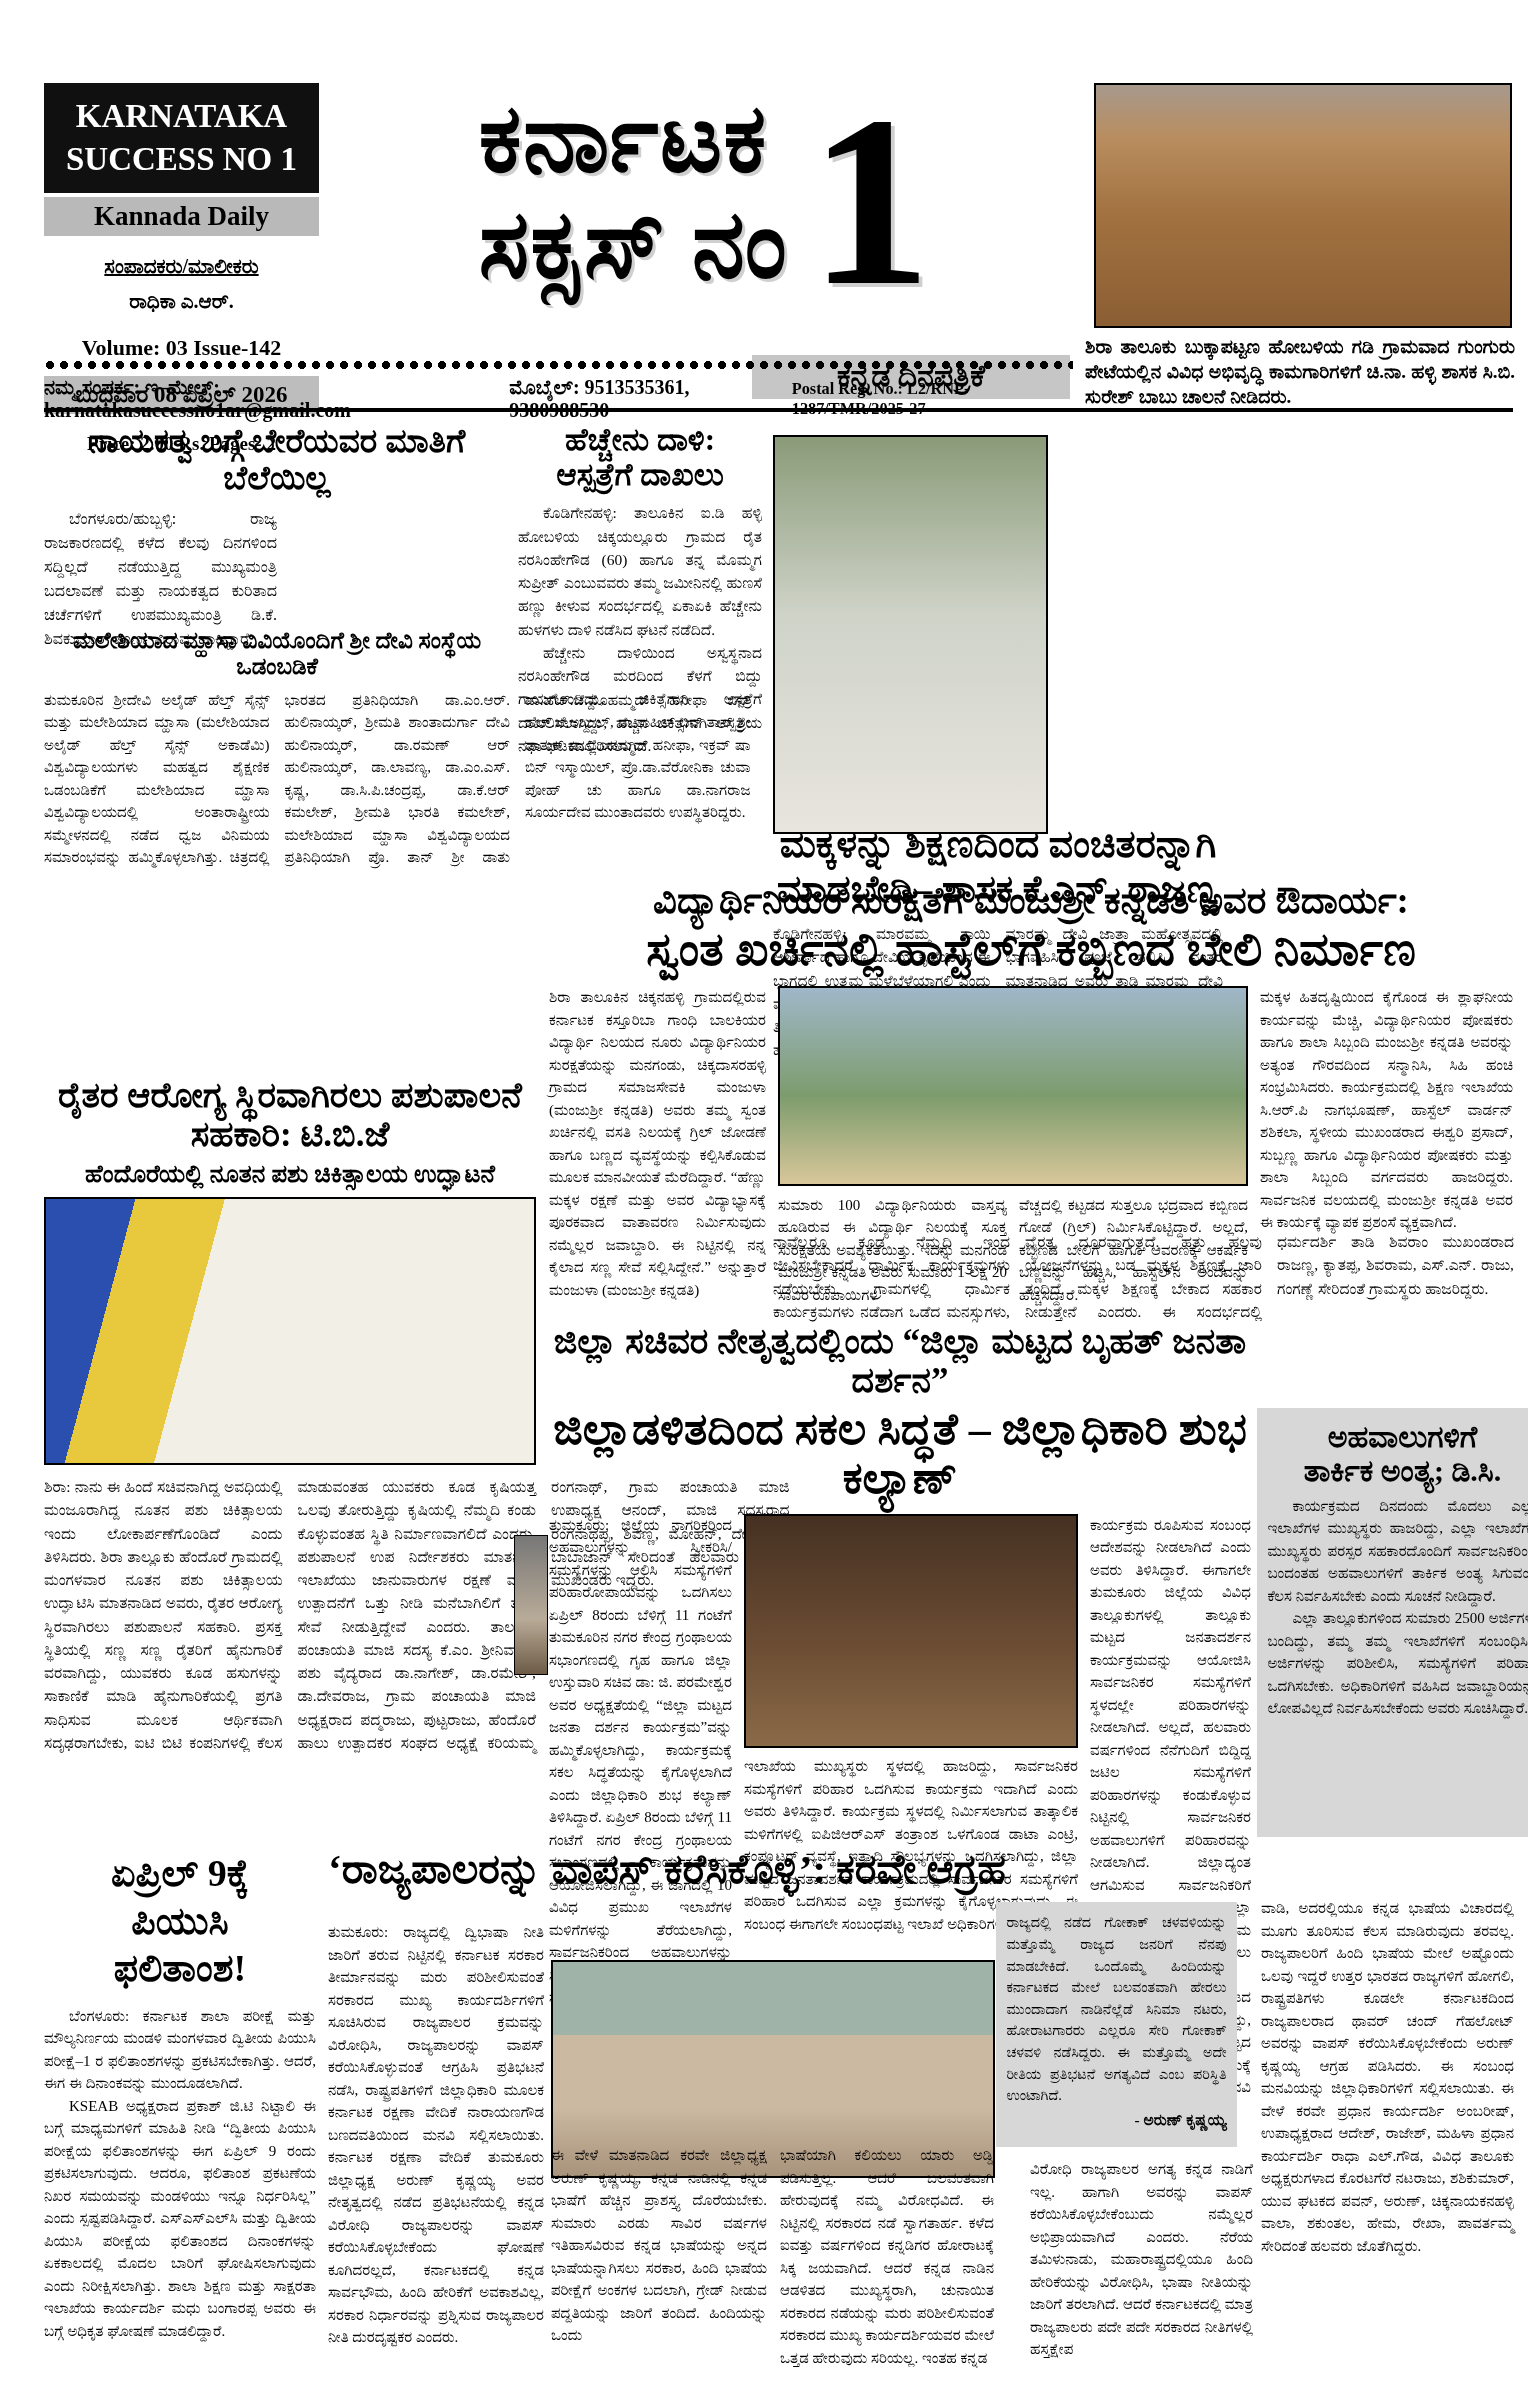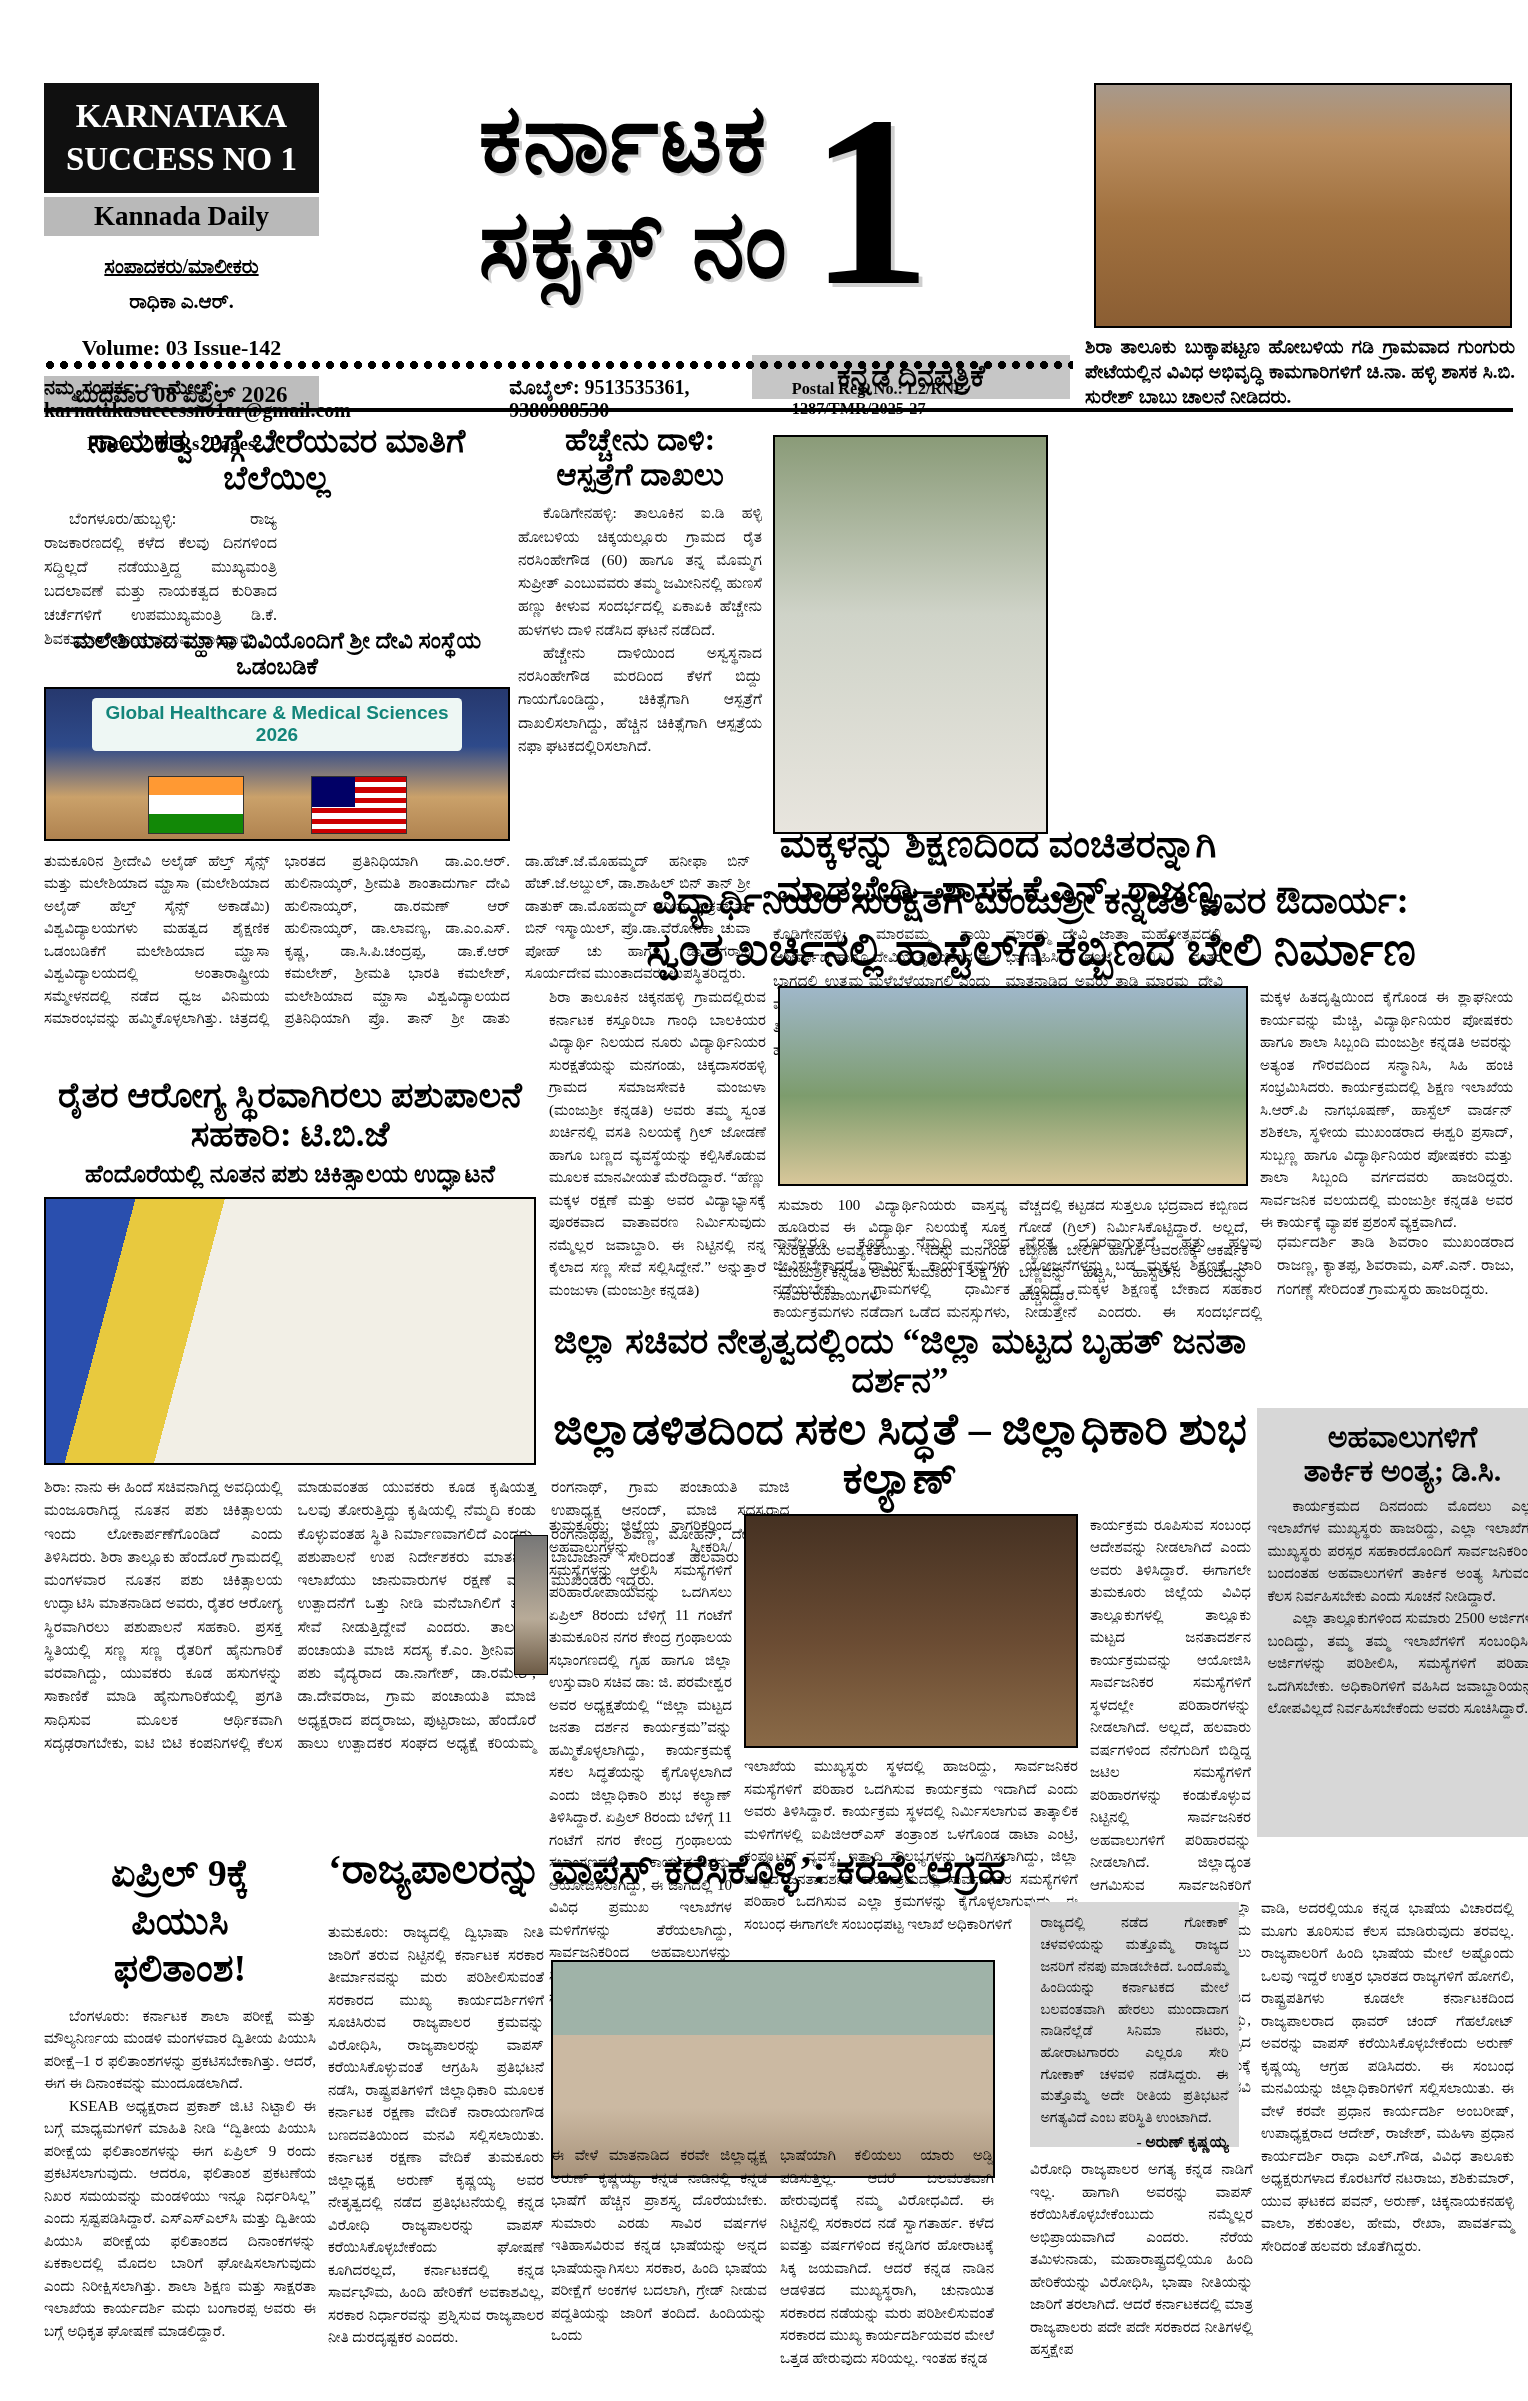--- a/index.html
+++ b/index.html
@@ -128,29 +128,20 @@
 
   <article class="abs" style="left:773px; top:423px; width:741px;">
     <div class="abs ph f-rajanna" style="right:0; top:12px; width:275px; height:399px;"></div>
     <h1 class="hl" style="font-size:38px; width:450px; line-height:1.18;">ಮಕ್ಕಳನ್ನು ಶಿಕ್ಷಣದಿಂದ ವಂಚಿತರನ್ನಾಗಿ ಮಾಡಬೇಡಿ– ಶಾಸಕ ಕೆ.ಎನ್. ರಾಜಣ್ಣ</h1>
     <div class="body c2" style="width:450px; margin-top:10.4px; height:296px; font-size:15.5px;">ಕೊಡಿಗೇನಹಳ್ಳಿ: ಮಾರವಮ್ಮ ತಾಯಿ ಆಶೀರ್ವಾದ ಹಾಗೂ ದೇವಿಯ ಕೃಪೆಯಿಂದ ಈ ಭಾಗದಲ್ಲಿ ಉತ್ತಮ ಮಳೆಬೆಳೆಯಾಗಲಿ ಎಂದು ಮಾಜಿ ಸಚಿವ ಹಾಗೂ ಶಾಸಕ ಕೆ.ಎನ್ ರಾಜಣ್ಣ ತಿಳಿಸಿದರು. ತಾಲೂಕಿನ ಐ.ಡಿ ಹಳ್ಳಿ ಹೋಬಳಿಯ ತಾಡಿ ಗ್ರಾಮದಲ್ಲಿ ನಡೆದ ಮಾರಮ್ಮ ದೇವಿ ಜಾತ್ರಾ ಮಹೋತ್ಸವದಲ್ಲಿ ಭಾಗವಹಿಸಿ ಪೂಜೆ ಸಲ್ಲಿಸಿ ನಂತರ ಮಾತನಾಡಿದ ಅವರು ತಾಡಿ ಮಾರಮ್ಮ ದೇವಿ ಜಾತ್ರೆಯು ಶಾಂತಿ ಸೌಹಾರ್ದತೆಯಿಂದ ನಡೆಯುತ್ತಿದೆ ಎಂದರು.</div>
     <div class="body c3" style="width:100%; margin-top:12px; height:213px; font-size:15.5px;">ನಾವೆಲ್ಲರೂ ಕೂಡ ನೆಮ್ಮದಿ ಇಂದ ಜೀವಿಸಬೇಕಾದರೆ ಧಾರ್ಮಿಕ ಕಾರ್ಯಕ್ರಮಗಳು ನಡೆಯಬೇಕು. ಗ್ರಾಮಗಳಲ್ಲಿ ಧಾರ್ಮಿಕ ಕಾರ್ಯಕ್ರಮಗಳು ನಡೆದಾಗ ಒಡೆದ ಮನಸ್ಸುಗಳು, ವೈರತ್ವ ದೂರವಾಗುತ್ತದೆ. ಹತ್ತು ಹಲವು ಯೋಜನೆಗಳನ್ನು ಬಡ ಮಕ್ಕಳ ಶಿಕ್ಷಣಕ್ಕೆ ಜಾರಿ ತಂದಿದೆ. ಮಕ್ಕಳ ಶಿಕ್ಷಣಕ್ಕೆ ಬೇಕಾದ ಸಹಕಾರ ನೀಡುತ್ತೇನೆ ಎಂದರು. ಈ ಸಂದರ್ಭದಲ್ಲಿ ಧರ್ಮದರ್ಶಿ ತಾಡಿ ಶಿವರಾಂ ಮುಖಂಡರಾದ ರಾಜಣ್ಣ, ಕ್ಯಾತಪ್ಪ, ಶಿವರಾಮ, ಎಸ್.ಎನ್. ರಾಜು, ಗಂಗಣ್ಣೆ ಸೇರಿದಂತೆ ಗ್ರಾಮಸ್ಥರು ಹಾಜರಿದ್ದರು.</div>
   </article>
 
   <article class="abs" style="left:44px; top:628px; width:466px;">
     <h1 class="hl" style="font-size:23px;">ಮಲೇಶಿಯಾದ ಮ್ಹಾಸಾ ವಿವಿಯೊಂದಿಗೆ ಶ್ರೀ ದೇವಿ ಸಂಸ್ಥೆಯ ಒಡಂಬಡಿಕೆ</h1>
-    <div class="ph f-malaysia" style="margin-top:7.4px; height:154px;">
-      <div class="banner">Global Healthcare &amp; Medical Sciences 2026</div>
-      <div class="flagrow">
-        <div class="flag flag-in"></div>
-        <div class="flag flag-my">
-            <div class="canton"></div>
-          </div>
-      </div>
-    </div>
     <div class="body c2" style="margin-top:9px; height:191px; font-size:15px;">ತುಮಕೂರಿನ ಶ್ರೀದೇವಿ ಅಲೈಡ್ ಹೆಲ್ತ್ ಸೈನ್ಸ್ ಮತ್ತು ಮಲೇಶಿಯಾದ ಮ್ಹಾಸಾ (ಮಲೇಶಿಯಾದ ಅಲೈಡ್ ಹೆಲ್ತ್ ಸೈನ್ಸ್ ಅಕಾಡೆಮಿ) ವಿಶ್ವವಿದ್ಯಾಲಯಗಳು ಮಹತ್ವದ ಶೈಕ್ಷಣಿಕ ಒಡಂಬಡಿಕೆಗೆ ಮಲೇಶಿಯಾದ ಮ್ಹಾಸಾ ವಿಶ್ವವಿದ್ಯಾಲಯದಲ್ಲಿ ಅಂತಾರಾಷ್ಟ್ರೀಯ ಸಮ್ಮೇಳನದಲ್ಲಿ ನಡೆದ ಧ್ವಜ ವಿನಿಮಯ ಸಮಾರಂಭವನ್ನು ಹಮ್ಮಿಕೊಳ್ಳಲಾಗಿತ್ತು. ಚಿತ್ರದಲ್ಲಿ ಭಾರತದ ಪ್ರತಿನಿಧಿಯಾಗಿ ಡಾ.ಎಂ.ಆರ್. ಹುಲಿನಾಯ್ಕರ್, ಶ್ರೀಮತಿ ಶಾಂತಾದುರ್ಗಾ ದೇವಿ ಹುಲಿನಾಯ್ಕರ್, ಡಾ.ರಮಣ್ ಆರ್ ಹುಲಿನಾಯ್ಕರ್, ಡಾ.ಲಾವಣ್ಯ, ಡಾ.ಎಂ.ಎಸ್. ಕೃಷ್ಣ, ಡಾ.ಸಿ.ಪಿ.ಚಂದ್ರಪ್ಪ, ಡಾ.ಕೆ.ಆರ್ ಕಮಲೇಶ್, ಶ್ರೀಮತಿ ಭಾರತಿ ಕಮಲೇಶ್, ಮಲೇಶಿಯಾದ ಮ್ಹಾಸಾ ವಿಶ್ವವಿದ್ಯಾಲಯದ ಪ್ರತಿನಿಧಿಯಾಗಿ ಪ್ರೊ. ತಾನ್ ಶ್ರೀ ಡಾತು ಡಾ.ಹೆಚ್.ಜೆ.ಮೊಹಮ್ಮದ್ ಹನೀಫಾ ಬಿನ್ ಹೆಚ್.ಜೆ.ಅಬ್ದುಲ್, ಡಾ.ಶಾಹಿಲ್ ಬಿನ್ ತಾನ್ ಶ್ರೀ ಡಾತುಕ್ ಡಾ.ಮೊಹಮ್ಮದ್ ಹನೀಫಾ, ಇಕ್ರವ್ ಷಾ ಬಿನ್ ಇಸ್ಮಾಯಿಲ್, ಪ್ರೊ.ಡಾ.ವೆರೋನಿಕಾ ಚುವಾ ಪೋಹ್ ಚು ಹಾಗೂ ಡಾ.ನಾಗರಾಜ ಸೂರ್ಯದೇವ ಮುಂತಾದವರು ಉಪಸ್ಥಿತರಿದ್ದರು.</div>
   </article>
 
   <article class="abs" style="left:44px; top:1076px; width:492px;">
     <h1 class="hl" style="font-size:35px;">ರೈತರ ಆರೋಗ್ಯ ಸ್ಥಿರವಾಗಿರಲು ಪಶುಪಾಲನೆ ಸಹಕಾರಿ: ಟಿ.ಬಿ.ಜೆ</h1>
     <h2 class="hl" style="font-size:24.4px; margin-top:6px;">ಹೆಂದೊರೆಯಲ್ಲಿ ನೂತನ ಪಶು ಚಿಕಿತ್ಸಾಲಯ ಉದ್ಘಾಟನೆ</h2>
     <div class="ph f-cattle" style="margin-top:9px; height:268px;"></div>
     <div class="body c2" style="margin-top:10.4px; height:296px; font-size:15.5px;">ಶಿರಾ: ನಾನು ಈ ಹಿಂದೆ ಸಚಿವನಾಗಿದ್ದ ಅವಧಿಯಲ್ಲಿ ಮಂಜೂರಾಗಿದ್ದ ನೂತನ ಪಶು ಚಿಕಿತ್ಸಾಲಯ ಇಂದು ಲೋಕಾರ್ಪಣೆಗೊಂಡಿದೆ ಎಂದು ತಿಳಿಸಿದರು. ಶಿರಾ ತಾಲ್ಲೂಕು ಹೆಂದೊರೆ ಗ್ರಾಮದಲ್ಲಿ ಮಂಗಳವಾರ ನೂತನ ಪಶು ಚಿಕಿತ್ಸಾಲಯ ಉದ್ಘಾಟಿಸಿ ಮಾತನಾಡಿದ ಅವರು, ರೈತರ ಆರೋಗ್ಯ ಸ್ಥಿರವಾಗಿರಲು ಪಶುಪಾಲನೆ ಸಹಕಾರಿ. ಪ್ರಸಕ್ತ ಸ್ಥಿತಿಯಲ್ಲಿ ಸಣ್ಣ ಸಣ್ಣ ರೈತರಿಗೆ ಹೈನುಗಾರಿಕೆ ವರವಾಗಿದ್ದು, ಯುವಕರು ಕೂಡ ಹಸುಗಳನ್ನು ಸಾಕಾಣಿಕೆ ಮಾಡಿ ಹೈನುಗಾರಿಕೆಯಲ್ಲಿ ಪ್ರಗತಿ ಸಾಧಿಸುವ ಮೂಲಕ ಆರ್ಥಿಕವಾಗಿ ಸದೃಢರಾಗಬೇಕು, ಐಟಿ ಬಿಟಿ ಕಂಪನಿಗಳಲ್ಲಿ ಕೆಲಸ ಮಾಡುವಂತಹ ಯುವಕರು ಕೂಡ ಕೃಷಿಯತ್ತ ಒಲವು ತೋರುತ್ತಿದ್ದು ಕೃಷಿಯಲ್ಲಿ ನೆಮ್ಮದಿ ಕಂಡು ಕೊಳ್ಳುವಂತಹ ಸ್ಥಿತಿ ನಿರ್ಮಾಣವಾಗಲಿದೆ ಎಂದರು. ಪಶುಪಾಲನೆ ಉಪ ನಿರ್ದೇಶಕರು ಮಾತನಾಡಿ ಇಲಾಖೆಯು ಜಾನುವಾರುಗಳ ರಕ್ಷಣೆ ಮತ್ತು ಉತ್ಪಾದನೆಗೆ ಒತ್ತು ನೀಡಿ ಮನೆಬಾಗಿಲಿಗೆ ತೆರಳಿ ಸೇವೆ ನೀಡುತ್ತಿದ್ದೇವೆ ಎಂದರು. ತಾಲೂಕು ಪಂಚಾಯತಿ ಮಾಜಿ ಸದಸ್ಯ ಕೆ.ಎಂ. ಶ್ರೀನಿವಾಸ್, ಪಶು ವೈದ್ಯರಾದ ಡಾ.ನಾಗೇಶ್, ಡಾ.ರಮೇಶ್, ಡಾ.ದೇವರಾಜ, ಗ್ರಾಮ ಪಂಚಾಯತಿ ಮಾಜಿ ಅಧ್ಯಕ್ಷರಾದ ಪದ್ಮರಾಜು, ಪುಟ್ಟರಾಜು, ಹೆಂದೊರೆ ಹಾಲು ಉತ್ಪಾದಕರ ಸಂಘದ ಅಧ್ಯಕ್ಷೆ ಕರಿಯಮ್ಮ ರಂಗನಾಥ್, ಗ್ರಾಮ ಪಂಚಾಯತಿ ಮಾಜಿ ಉಪಾಧ್ಯಕ್ಷ ಆನಂದ್, ಮಾಜಿ ಸದಸ್ಯರಾದ ರಂಗನಾಥಪ್ಪ, ಶಿವಣ್ಣ, ಮೋಹನ್, ದೇವರಾಜ್, ಬಾಬಾಜಾನ್ ಸೇರಿದಂತೆ ಹಲವಾರು ರೈತರು, ಮುಖಂಡರು ಇದ್ದರು.</div>
   </article>
 
@@ -205,21 +196,21 @@
       <p>KSEAB ಅಧ್ಯಕ್ಷರಾದ ಪ್ರಕಾಶ್ ಜಿ.ಟಿ ನಿಟ್ಟಾಲಿ ಈ ಬಗ್ಗೆ ಮಾಧ್ಯಮಗಳಿಗೆ ಮಾಹಿತಿ ನೀಡಿ “ದ್ವಿತೀಯ ಪಿಯುಸಿ ಪರೀಕ್ಷೆಯ ಫಲಿತಾಂಶಗಳನ್ನು ಈಗ ಏಪ್ರಿಲ್ 9 ರಂದು ಪ್ರಕಟಿಸಲಾಗುವುದು. ಆದರೂ, ಫಲಿತಾಂಶ ಪ್ರಕಟಣೆಯ ನಿಖರ ಸಮಯವನ್ನು ಮಂಡಳಿಯು ಇನ್ನೂ ನಿರ್ಧರಿಸಿಲ್ಲ” ಎಂದು ಸ್ಪಷ್ಟಪಡಿಸಿದ್ದಾರೆ. ಎಸ್‌ಎಸ್‌ಎಲ್‌ಸಿ ಮತ್ತು ದ್ವಿತೀಯ ಪಿಯುಸಿ ಪರೀಕ್ಷೆಯ ಫಲಿತಾಂಶದ ದಿನಾಂಕಗಳನ್ನು ಏಕಕಾಲದಲ್ಲಿ ಮೊದಲ ಬಾರಿಗೆ ಘೋಷಿಸಲಾಗುವುದು ಎಂದು ನಿರೀಕ್ಷಿಸಲಾಗಿತ್ತು. ಶಾಲಾ ಶಿಕ್ಷಣ ಮತ್ತು ಸಾಕ್ಷರತಾ ಇಲಾಖೆಯ ಕಾರ್ಯದರ್ಶಿ ಮಧು ಬಂಗಾರಪ್ಪ ಅವರು ಈ ಬಗ್ಗೆ ಅಧಿಕೃತ ಘೋಷಣೆ ಮಾಡಲಿದ್ದಾರೆ.</p>
     </div>
   </article>
 
   <article class="abs" style="left:328px; top:1847px; width:1186px; height:518px;">
     <h1 class="bold" style="font-size:41px; width:695px; line-height:1.1;">‘ರಾಜ್ಯಪಾಲರನ್ನು ವಾಪಸ್ ಕರೆಸಿಕೊಳ್ಳಿ’: ಕರವೇ ಆಗ್ರಹ</h1>
     <div class="abs body" style="left:0; top:74px; width:216px; height:429px; font-size:15px;">ತುಮಕೂರು: ರಾಜ್ಯದಲ್ಲಿ ದ್ವಿಭಾಷಾ ನೀತಿ ಜಾರಿಗೆ ತರುವ ನಿಟ್ಟಿನಲ್ಲಿ ಕರ್ನಾಟಕ ಸರಕಾರ ತೀರ್ಮಾನವನ್ನು ಮರು ಪರಿಶೀಲಿಸುವಂತೆ ಸರಕಾರದ ಮುಖ್ಯ ಕಾರ್ಯದರ್ಶಿಗಳಿಗೆ ಸೂಚಿಸಿರುವ ರಾಜ್ಯಪಾಲರ ಕ್ರಮವನ್ನು ವಿರೋಧಿಸಿ, ರಾಜ್ಯಪಾಲರನ್ನು ವಾಪಸ್ ಕರೆಯಿಸಿಕೊಳ್ಳುವಂತೆ ಆಗ್ರಹಿಸಿ ಪ್ರತಿಭಟನೆ ನಡೆಸಿ, ರಾಷ್ಟ್ರಪತಿಗಳಿಗೆ ಜಿಲ್ಲಾಧಿಕಾರಿ ಮೂಲಕ ಕರ್ನಾಟಕ ರಕ್ಷಣಾ ವೇದಿಕೆ ನಾರಾಯಣಗೌಡ ಬಣದವತಿಯಿಂದ ಮನವಿ ಸಲ್ಲಿಸಲಾಯಿತು. ಕರ್ನಾಟಕ ರಕ್ಷಣಾ ವೇದಿಕೆ ತುಮಕೂರು ಜಿಲ್ಲಾಧ್ಯಕ್ಷ ಅರುಣ್ ಕೃಷ್ಣಯ್ಯ ಅವರ ನೇತೃತ್ವದಲ್ಲಿ ನಡೆದ ಪ್ರತಿಭಟನೆಯಲ್ಲಿ ಕನ್ನಡ ವಿರೋಧಿ ರಾಜ್ಯಪಾಲರನ್ನು ವಾಪಸ್ ಕರೆಯಿಸಿಕೊಳ್ಳಬೇಕೆಂದು ಘೋಷಣೆ ಕೂಗಿದರಲ್ಲದೆ, ಕರ್ನಾಟಕದಲ್ಲಿ ಕನ್ನಡ ಸಾರ್ವಭೌಮ, ಹಿಂದಿ ಹೇರಿಕೆಗೆ ಅವಕಾಶವಿಲ್ಲ, ಸರಕಾರ ನಿರ್ಧಾರವನ್ನು ಪ್ರಶ್ನಿಸುವ ರಾಜ್ಯಪಾಲರ ನೀತಿ ದುರದೃಷ್ಟಕರ ಎಂದರು.</div>
     <div class="abs ph f-protest" style="left:223px; top:68px; width:444px; height:218px;"></div>
     <div class="abs body" style="left:223px; top:297px; width:216px; height:206px; font-size:15px;">ಈ ವೇಳೆ ಮಾತನಾಡಿದ ಕರವೇ ಜಿಲ್ಲಾಧ್ಯಕ್ಷ ಅರುಣ್ ಕೃಷ್ಣಯ್ಯ, ಕನ್ನಡ ನಾಡಿನಲ್ಲಿ ಕನ್ನಡ ಭಾಷೆಗೆ ಹೆಚ್ಚಿನ ಪ್ರಾಶಸ್ತ್ಯ ದೊರೆಯಬೇಕು. ಸುಮಾರು ಎರಡು ಸಾವಿರ ವರ್ಷಗಳ ಇತಿಹಾಸವಿರುವ ಕನ್ನಡ ಭಾಷೆಯನ್ನು ಅನ್ನದ ಭಾಷೆಯನ್ನಾಗಿಸಲು ಸರಕಾರ, ಹಿಂದಿ ಭಾಷೆಯ ಪರೀಕ್ಷೆಗೆ ಅಂಕಗಳ ಬದಲಾಗಿ, ಗ್ರೇಡ್ ನೀಡುವ ಪದ್ದತಿಯನ್ನು ಜಾರಿಗೆ ತಂದಿದೆ. ಹಿಂದಿಯನ್ನು ಒಂದು</div>
     <div class="abs body" style="left:452px; top:297px; width:214px; height:206px; font-size:15px;">ಭಾಷೆಯಾಗಿ ಕಲಿಯಲು ಯಾರು ಅಡ್ಡಿ ಪಡಿಸುತ್ತಿಲ್ಲ. ಆದರೆ ಬಲವಂತವಾಗಿ ಹೇರುವುದಕ್ಕೆ ನಮ್ಮ ವಿರೋಧವಿದೆ. ಈ ನಿಟ್ಟಿನಲ್ಲಿ ಸರಕಾರದ ನಡೆ ಸ್ವಾಗತಾರ್ಹ. ಕಳೆದ ಐವತ್ತು ವರ್ಷಗಳಿಂದ ಕನ್ನಡಿಗರ ಹೋರಾಟಕ್ಕೆ ಸಿಕ್ಕ ಜಯವಾಗಿದೆ. ಆದರೆ ಕನ್ನಡ ನಾಡಿನ ಆಡಳಿತದ ಮುಖ್ಯಸ್ಥರಾಗಿ, ಚುನಾಯಿತ ಸರಕಾರದ ನಡೆಯನ್ನು ಮರು ಪರಿಶೀಲಿಸುವಂತೆ ಸರಕಾರದ ಮುಖ್ಯ ಕಾರ್ಯದರ್ಶಿಯವರ ಮೇಲೆ ಒತ್ತಡ ಹೇರುವುದು ಸರಿಯಲ್ಲ. ಇಂತಹ ಕನ್ನಡ</div>
-    <div class="abs quotebox" style="left:702px; top:55px; width:209px; height:245px;">
+    <div class="abs quotebox" style="left:668px; top:55px; width:241px; height:245px;">
       <div class="body" style="font-size:14.4px;">ರಾಜ್ಯದಲ್ಲಿ ನಡೆದ ಗೋಕಾಕ್ ಚಳವಳಿಯನ್ನು ಮತ್ತೊಮ್ಮೆ ರಾಜ್ಯದ ಜನರಿಗೆ ನೆನಪು ಮಾಡಬೇಕಿದೆ. ಒಂದೊಮ್ಮೆ ಹಿಂದಿಯನ್ನು ಕರ್ನಾಟಕದ ಮೇಲೆ ಬಲವಂತವಾಗಿ ಹೇರಲು ಮುಂದಾದಾಗ ನಾಡಿನೆಲ್ಲೆಡೆ ಸಿನಿಮಾ ನಟರು, ಹೋರಾಟಗಾರರು ಎಲ್ಲರೂ ಸೇರಿ ಗೋಕಾಕ್ ಚಳವಳಿ ನಡೆಸಿದ್ದರು. ಈ ಮತ್ತೊಮ್ಮೆ ಅದೇ ರೀತಿಯ ಪ್ರತಿಭಟನೆ ಅಗತ್ಯವಿದೆ ಎಂಬ ಪರಿಸ್ಥಿತಿ ಉಂಟಾಗಿದೆ.</div>
       <div class="bold" style="text-align:right; font-size:15.5px; margin-top:4.4px;">- ಅರುಣ್ ಕೃಷ್ಣಯ್ಯ</div>
     </div>
     <div class="abs body" style="left:702px; top:311px; width:223px; height:192px; font-size:15px;">ವಿರೋಧಿ ರಾಜ್ಯಪಾಲರ ಅಗತ್ಯ ಕನ್ನಡ ನಾಡಿಗೆ ಇಲ್ಲ. ಹಾಗಾಗಿ ಅವರನ್ನು ವಾಪಸ್ ಕರೆಯಿಸಿಕೊಳ್ಳಬೇಕೆಂಬುದು ನಮ್ಮೆಲ್ಲರ ಅಭಿಪ್ರಾಯವಾಗಿದೆ ಎಂದರು. ನೆರೆಯ ತಮಿಳುನಾಡು, ಮಹಾರಾಷ್ಟ್ರದಲ್ಲಿಯೂ ಹಿಂದಿ ಹೇರಿಕೆಯನ್ನು ವಿರೋಧಿಸಿ, ಭಾಷಾ ನೀತಿಯನ್ನು ಜಾರಿಗೆ ತರಲಾಗಿದೆ. ಆದರೆ ಕರ್ನಾಟಕದಲ್ಲಿ ಮಾತ್ರ ರಾಜ್ಯಪಾಲರು ಪದೇ ಪದೇ ಸರಕಾರದ ನೀತಿಗಳಲ್ಲಿ ಹಸ್ತಕ್ಷೇಪ</div>
     <div class="abs body" style="left:933px; top:50px; width:253px; height:452px; font-size:15px;">ವಾಡಿ, ಅದರಲ್ಲಿಯೂ ಕನ್ನಡ ಭಾಷೆಯ ವಿಚಾರದಲ್ಲಿ ಮೂಗು ತೂರಿಸುವ ಕೆಲಸ ಮಾಡಿರುವುದು ತರವಲ್ಲ. ರಾಜ್ಯಪಾಲರಿಗೆ ಹಿಂದಿ ಭಾಷೆಯ ಮೇಲೆ ಅಷ್ಟೊಂದು ಒಲವು ಇದ್ದರೆ ಉತ್ತರ ಭಾರತದ ರಾಜ್ಯಗಳಿಗೆ ಹೋಗಲಿ, ರಾಷ್ಟ್ರಪತಿಗಳು ಕೂಡಲೇ ಕರ್ನಾಟಕದಿಂದ ರಾಜ್ಯಪಾಲರಾದ ಥಾವರ್ ಚಂದ್ ಗೆಹಲೋಟ್ ಅವರನ್ನು ವಾಪಸ್ ಕರೆಯಿಸಿಕೊಳ್ಳಬೇಕೆಂದು ಅರುಣ್ ಕೃಷ್ಣಯ್ಯ ಆಗ್ರಹ ಪಡಿಸಿದರು. ಈ ಸಂಬಂಧ ಮನವಿಯನ್ನು ಜಿಲ್ಲಾಧಿಕಾರಿಗಳಿಗೆ ಸಲ್ಲಿಸಲಾಯಿತು. ಈ ವೇಳೆ ಕರವೇ ಪ್ರಧಾನ ಕಾರ್ಯದರ್ಶಿ ಅಂಬರೀಷ್, ಉಪಾಧ್ಯಕ್ಷರಾದ ಆದೇಶ್, ರಾಜೇಶ್, ಮಹಿಳಾ ಪ್ರಧಾನ ಕಾರ್ಯದರ್ಶಿ ರಾಧಾ ಎಲ್.ಗೌಡ, ವಿವಿಧ ತಾಲೂಕು ಅಧ್ಯಕ್ಷರುಗಳಾದ ಕೊರಟಗೆರೆ ನಟರಾಜು, ಶಶಿಕುಮಾರ್, ಯುವ ಘಟಕದ ಪವನ್, ಅರುಣ್, ಚಿಕ್ಕನಾಯಕನಹಳ್ಳಿ ವಾಲಾ, ಶಕುಂತಲ, ಹೇಮ, ರೇಖಾ, ಪಾವರ್ತಮ್ಮ ಸೇರಿದಂತೆ ಹಲವರು ಜೊತೆಗಿದ್ದರು.</div>
   </article>
 
 </div>
 
 

